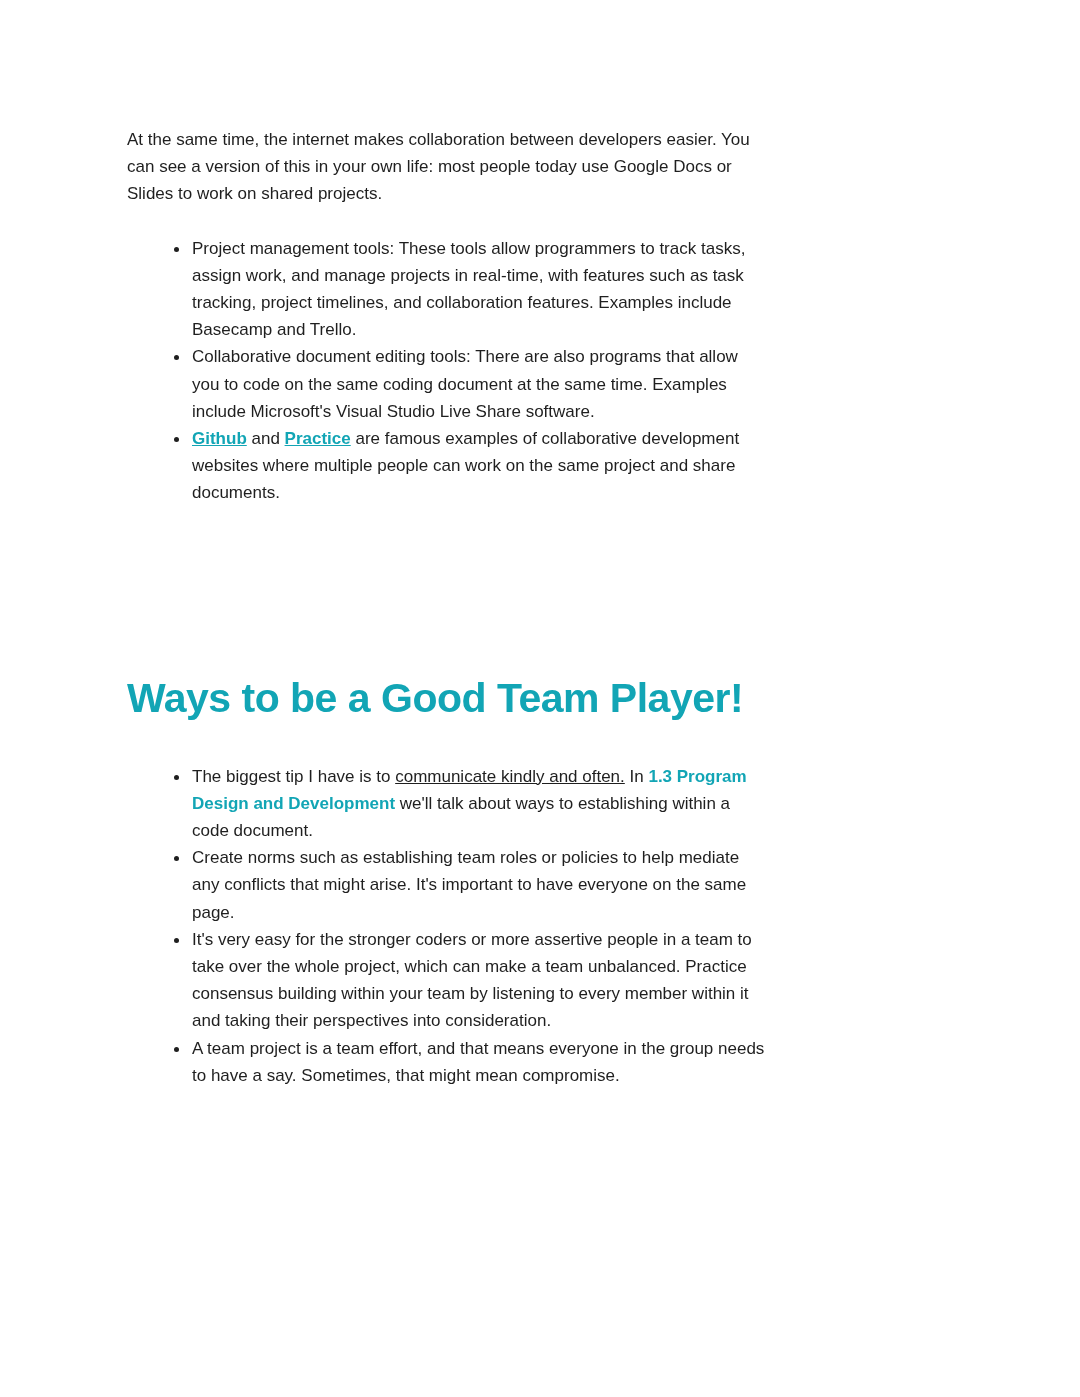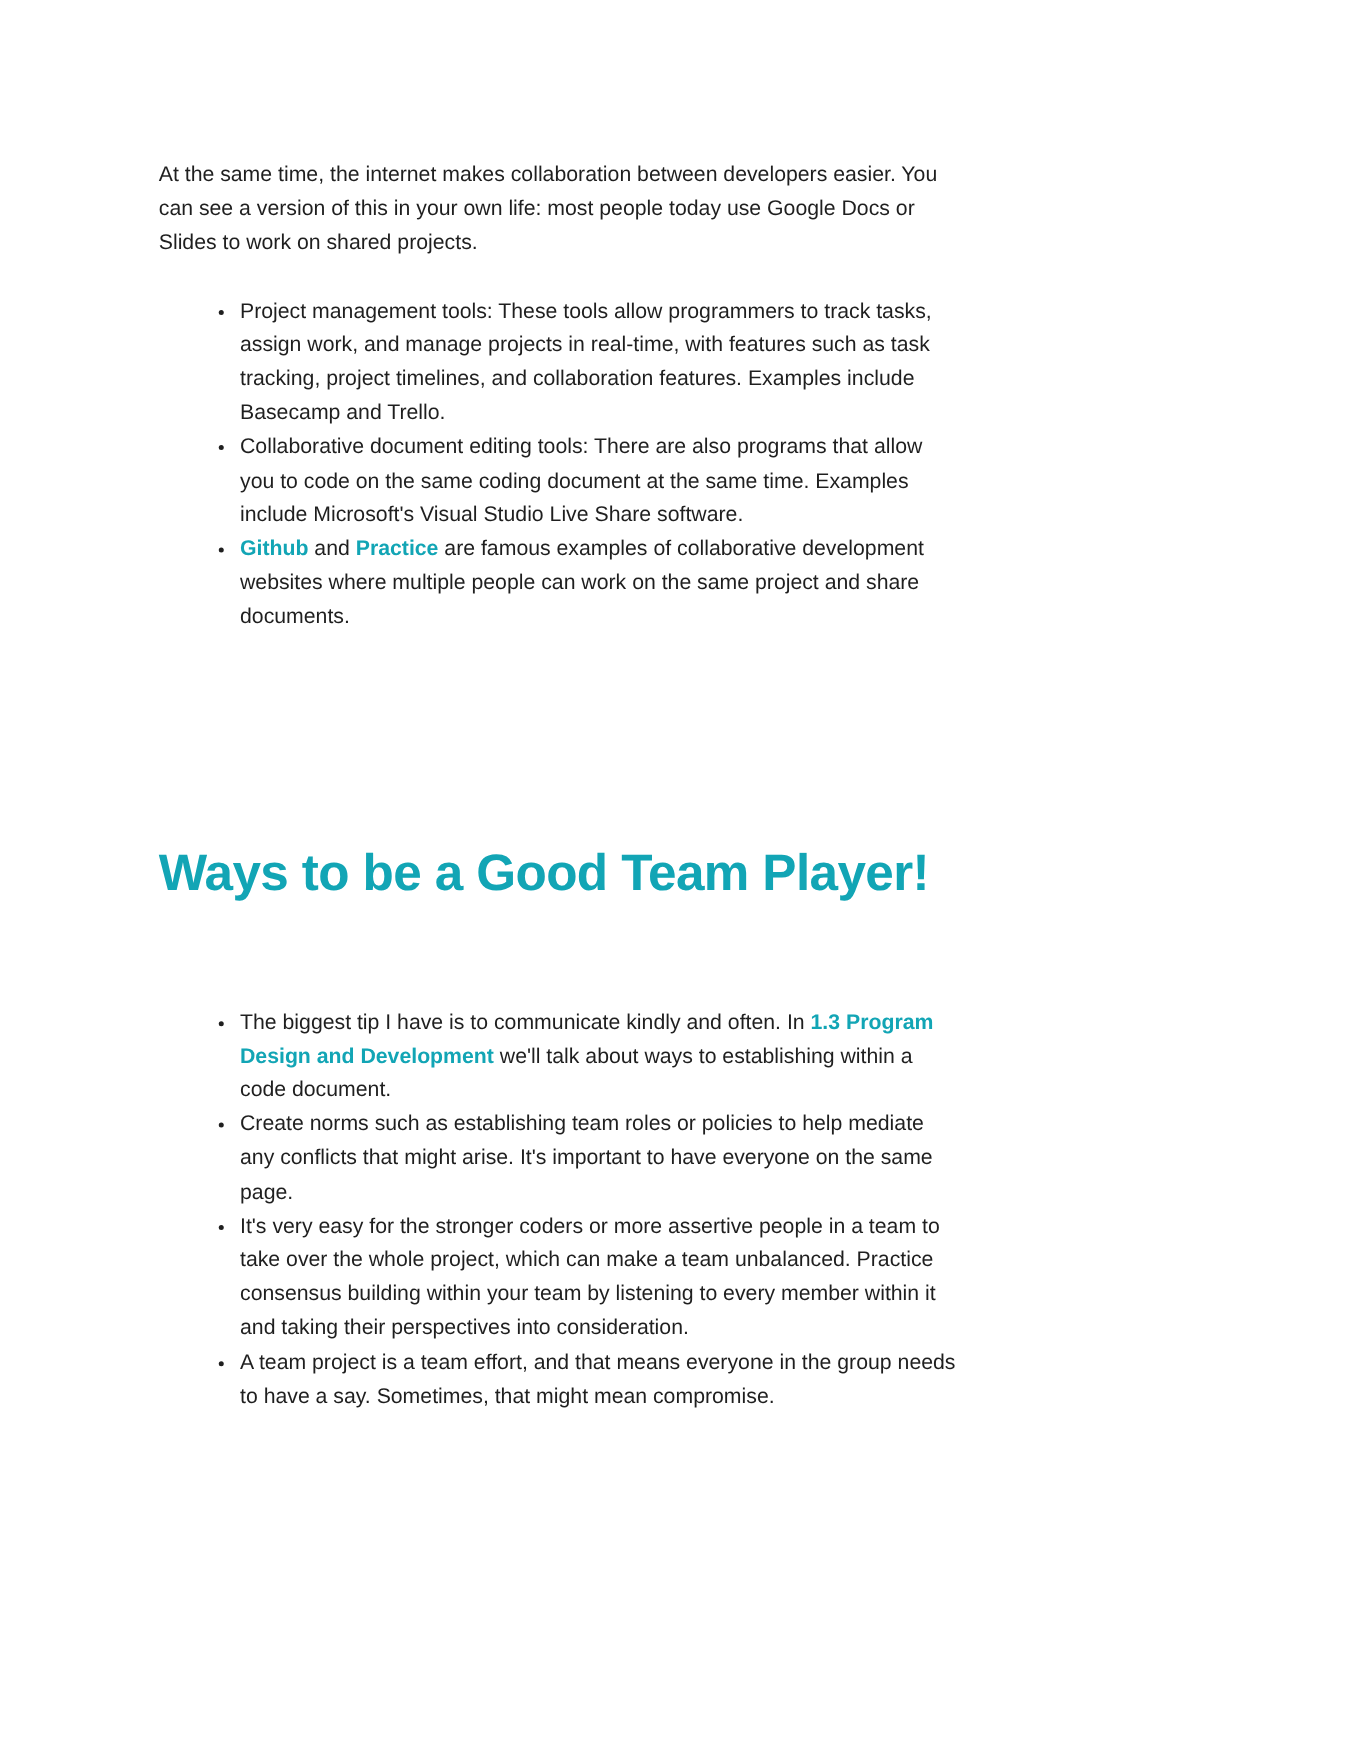--- a/index.html
+++ b/index.html
@@ -22,35 +22,36 @@
     padding-left: 63px;
     list-style: disc;
   }
   li { margin: 0; padding-left: 2px; }
   li::marker { color: #1f1f1f; font-size: 15px; }
   .section-heading {
     color: #12a5b5;
     font-size: 41px;
     font-weight: 700;
     line-height: 1.2;
-    margin: 168px 0 80px 0;
+    margin: 168px 0 39px 0;
     letter-spacing: -0.5px;
   }
   a.seg-link {
     color: #12a5b5;
     font-weight: 700;
+    text-decoration: underline;
     cursor: pointer;
   }
   a.seg-boldlink {
     color: #12a5b5;
     font-weight: 700;
     text-decoration: none;
     cursor: pointer;
   }
-  .seg-underline { }
+  .seg-underline { text-decoration: underline; }
   .seg-plain { text-decoration: none; }
 </style>
 </head>
 <body>
 
 <div class="page">
 
   <p>At the same time, the internet makes collaboration between developers easier. You can see a version of this in your own life: most people today use Google Docs or Slides to work on shared projects.</p>
 
 

